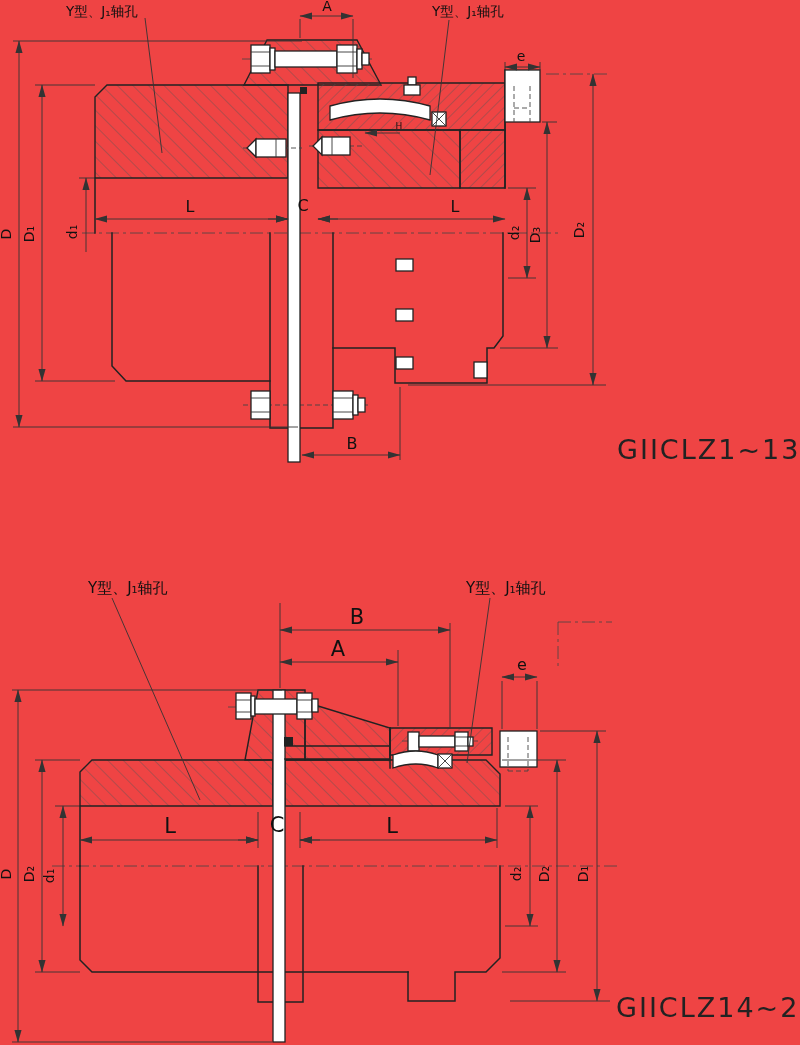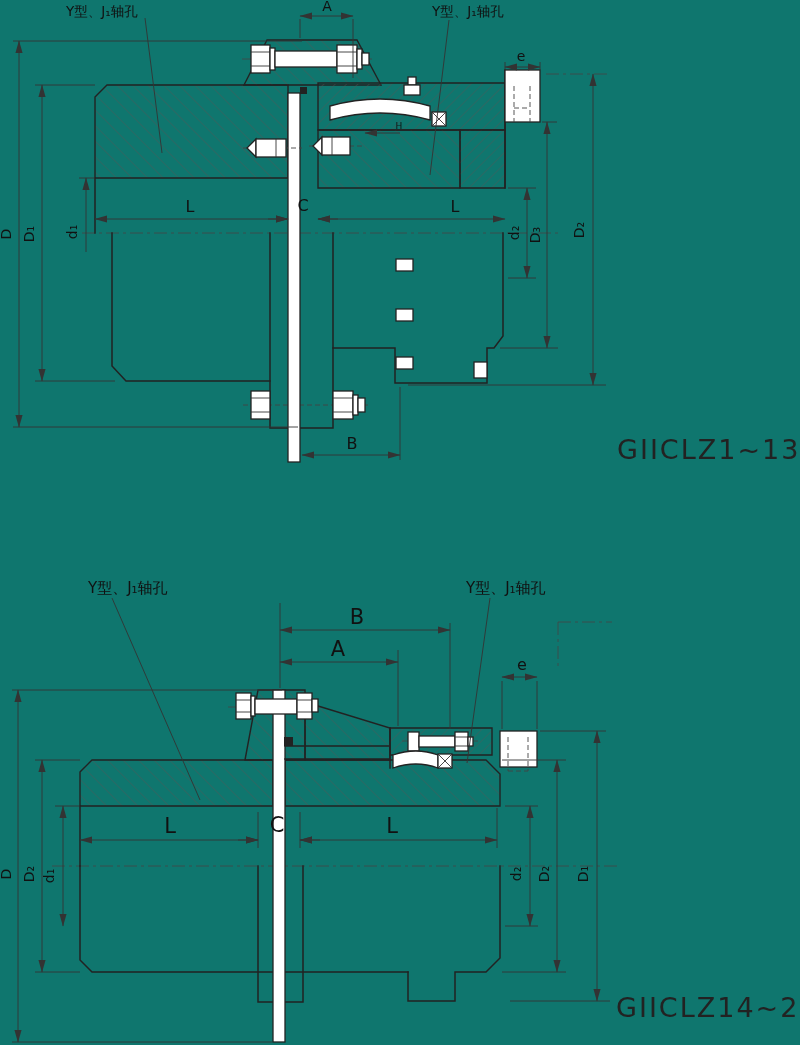--- a/index.html
+++ b/index.html
@@ -1,16 +1,16 @@
 <!DOCTYPE html>
 <html><head>
 <meta charset="utf-8">
 <style>
   html,body{margin:0;padding:0;background:#ffffff;}
-  #stage{position:relative;width:800px;height:1045px;background:#0f766e;overflow:hidden;
+  #stage{position:relative;width:800px;height:1045px;background:#ef4444;overflow:hidden;
          font-family:"DejaVu Sans",sans-serif;}
   svg{position:absolute;left:0;top:0;}
   
   .ol{fill:none;stroke:#222;stroke-width:1.5;stroke-linejoin:miter;stroke-linecap:square;}
   .part{stroke:#222;stroke-width:1.4;stroke-linejoin:miter;}
   .white{fill:#fff;stroke:#222;stroke-width:1.3;}
   .dim{fill:none;stroke:#333;stroke-width:0.9;}
   .thin{fill:none;stroke:#333;stroke-width:0.9;}
   .cl{fill:none;stroke:#444;stroke-width:0.8;stroke-dasharray:13 4 3 4;}
   .hid{fill:none;stroke:#444;stroke-width:0.9;stroke-dasharray:5 3;}

